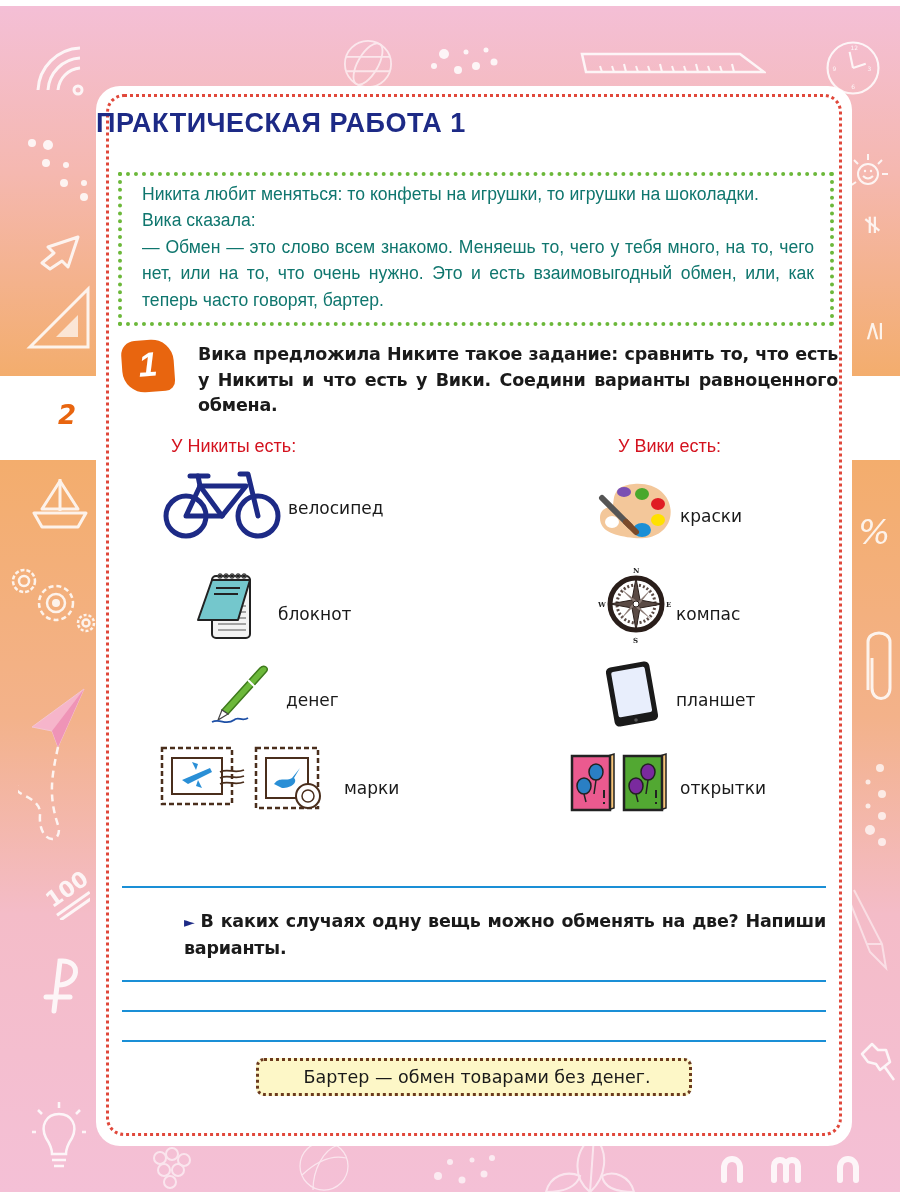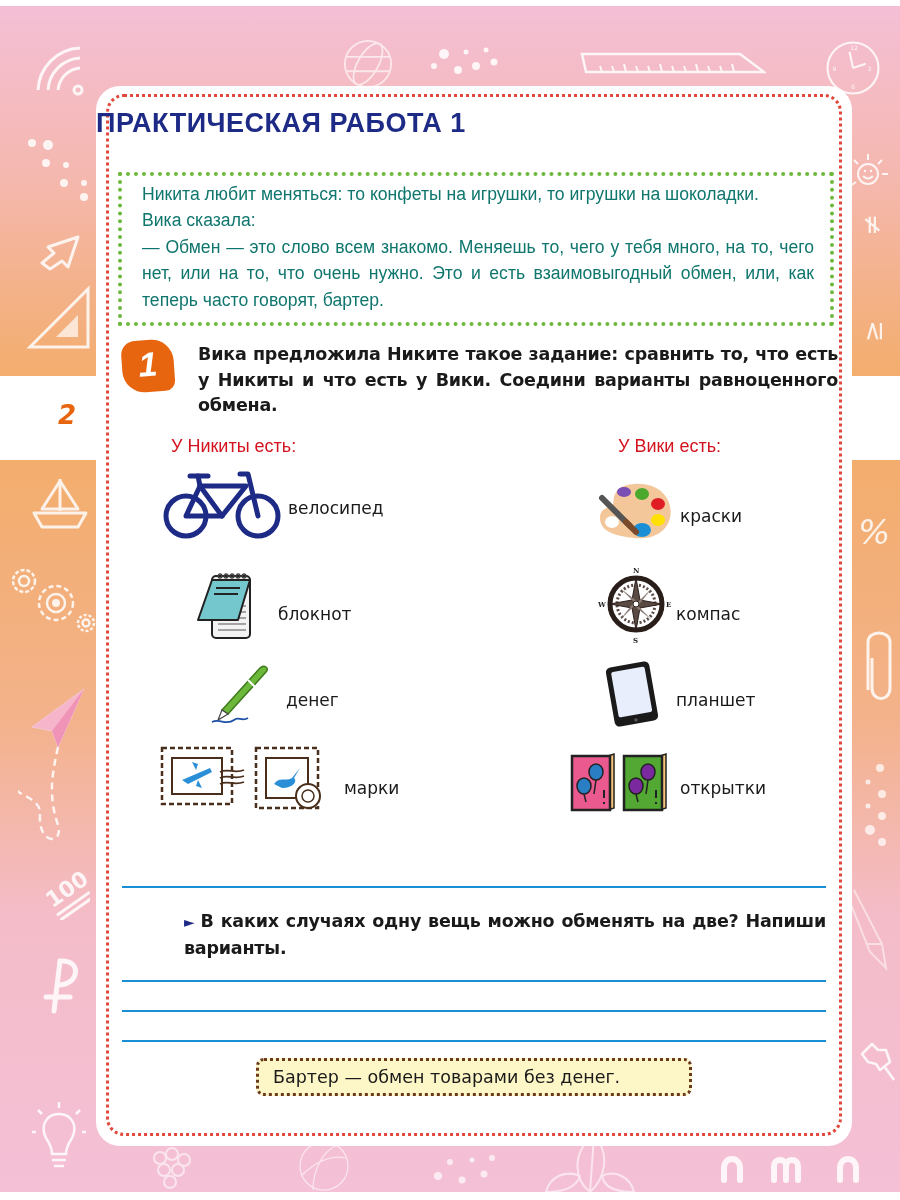--- a/index.html
+++ b/index.html
@@ -49,21 +49,21 @@
 
   .question { position: absolute; left: 88px; font-size: 17.5px; font-weight: bold; font-family: "DejaVu Sans", sans-serif;
     letter-spacing: -0.2px; }
   .question .arrow { color: #1d2a86; font-size: 14px; margin-right: 6px; }
   .q2 { width: 642px; text-align: justify; line-height: 26px; }
 
   .answer-line { position: absolute; left: 26px; width: 704px; height: 2px; background: #1a8fd6; }
 
   .note { position: absolute; left: 160px; top: 972px; width: 436px; height: 38px; background: #fdf7c7;
     border: 3px dotted #6b3a1e; border-radius: 8px; padding: 6px 8px 0 14px; font-size: 17.5px;
-    font-family: "DejaVu Sans", sans-serif; color: #1a1a1a; }
+    font-family: "DejaVu Sans", sans-serif; color: #1a1a1a; text-align: center; }
 </style>
 </head>
 <body>
 
 <div class="bg-top"></div>
 <div class="bg-gap"></div>
 <div class="bg-bottom"></div>
 <div class="bg-bottom-white"></div>
 
 <svg class="deco" style="left:30px;top:40px" width="60" height="60" viewBox="0 0 60 60">

